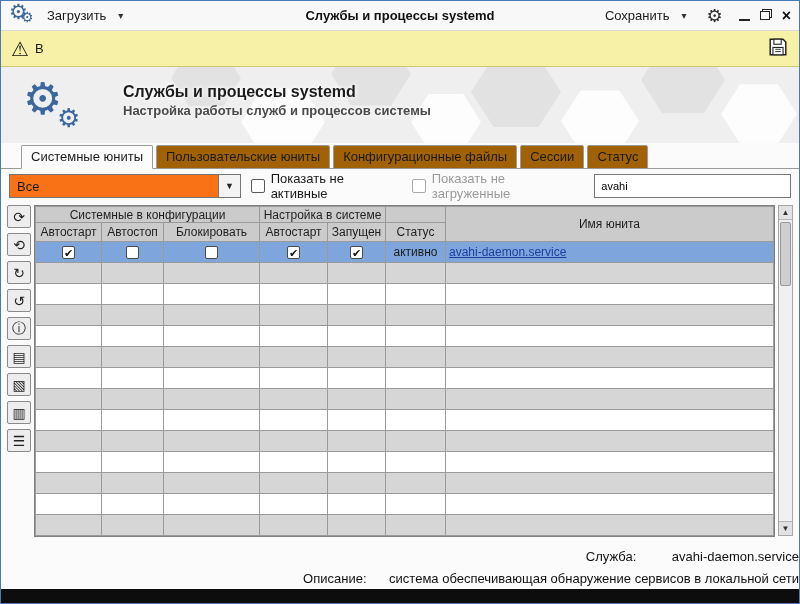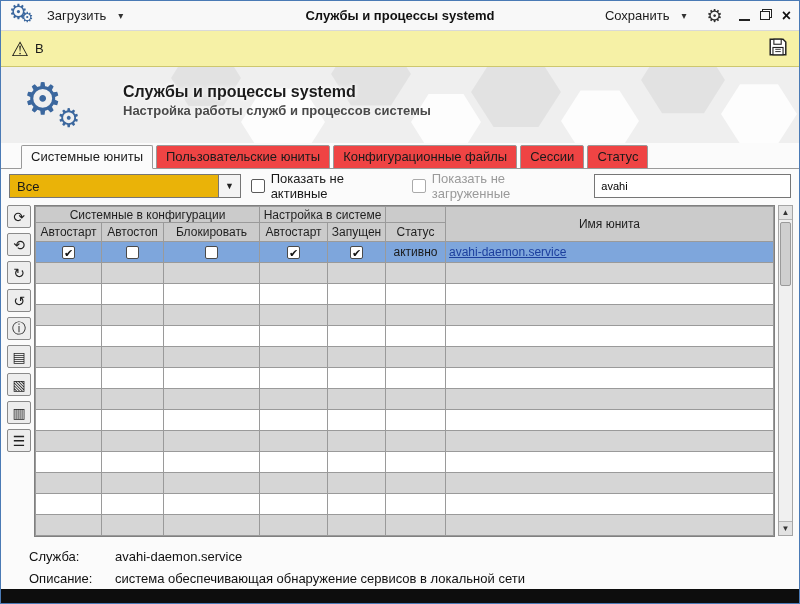--- a/index.html
+++ b/index.html
@@ -37,26 +37,26 @@
   .banner-gears .g2 { position:absolute; left:34px; top:30px; font-size:26px; }
   .banner-title { position:absolute; left:122px; top:16px; font-weight:bold; font-size:16px; color:#1c1c1c; text-shadow:0 0 4px #fff,0 0 6px #fff; }
   .banner-sub { position:absolute; left:122px; top:36px; font-weight:bold; font-size:13px; color:#4a4a4a; text-shadow:0 0 4px #fff; }
 
   
   .menu { position:absolute; left:46px; top:30px; width:242px; background:#ffffff; border:1px solid #9b9b9b; box-shadow:3px 3px 6px rgba(0,0,0,0.25); z-index:60; }
   .menu-item { height:24px; line-height:24px; padding:0 12px; white-space:nowrap; }
 
   
   .tabs { display:flex; align-items:flex-end; height:26px; padding:2px 6px 0 20px; border-bottom:1px solid #9a9a9a; }
-  .tab { border:1px solid #9a9a9a; border-bottom:1px solid #9a9a9a; background:#ef4444; padding:3px 9px 4px 9px; margin-right:3px; margin-bottom:-1px; font-size:13px; border-radius:2px 2px 0 0; white-space:nowrap; }
+  .tab { border:1px solid #9a9a9a; border-bottom:1px solid #9a9a9a; background:#a16207; padding:3px 9px 4px 9px; margin-right:3px; margin-bottom:-1px; font-size:13px; border-radius:2px 2px 0 0; white-space:nowrap; }
   .tab.active { background:#fbfbfb; border-bottom:1px solid #fbfbfb; }
 
   
   .filterrow { height:34px; display:flex; align-items:center; padding:0 8px; gap:10px; }
-  .combo { width:236px; height:24px; background:#eab308; border:1px solid #767676; display:flex; align-items:center; }
+  .combo { width:236px; height:24px; background:#f97316; border:1px solid #767676; display:flex; align-items:center; }
   .combo-text { flex:1; padding:0 7px; }
   .combo-btn { width:22px; height:100%; border-left:1px solid #767676; display:flex; align-items:center; justify-content:center; font-size:9px; color:#222; background:#f3f3f3; }
   .cbgroup { display:flex; align-items:center; gap:6px; }
   .cbox { width:14px; height:14px; background:#fff; border:1px solid #5a5a5a; border-radius:2px; }
   .cbgroup.disabled { color:#9a9a9a; }
   .cbgroup.disabled .cbox { border-color:#aaa; }
   .search { margin-left:auto; width:200px; height:24px; border:1px solid #767676; padding:0 6px; font-family:inherit; font-size:11px; background:#fff; }
 
   
   .main { display:flex; align-items:flex-start; padding:2px 6px 0 6px; height:338px; gap:3px; }
@@ -74,21 +74,21 @@
   td.c { text-align:center; }
   .cb { display:inline-block; width:13px; height:13px; background:#fff; border:1px solid #4a4a4a; border-radius:2px; font-size:11px; line-height:12px; text-align:center; vertical-align:middle; color:#111; }
   .unitlink { color:#1c3f9e; text-decoration:underline; }
   .vscroll { width:15px; height:331px; border:1px solid #a5a5a5; background:#f0f0f0; display:flex; flex-direction:column; align-items:center; }
   .varrow { width:100%; height:14px; background:#e2e2e2; border-bottom:1px solid #b5b5b5; font-size:8px; display:flex; align-items:center; justify-content:center; color:#333; }
   .varrow.down { margin-top:auto; border-bottom:none; border-top:1px solid #b5b5b5; }
   .vthumb { width:11px; height:64px; margin-top:2px; background:#cfcfcf; border:1px solid #9a9a9a; border-radius:2px; }
 
   
   .details { padding:8px 0 0 28px; height:48px; }
-  .drow { display:flex; margin-bottom:7px; }
+  .drow { display:flex; margin-bottom:7px;justify-content:flex-end; }
   .dlabel { width:86px; color:#111; }
   .dvalue { color:#111; }
 
   
   .blackbar { position:absolute; left:0; right:0; bottom:0; height:14px; background:#0d0d0d; }
 </style>
 </head>
 <body>
 
 <div class="window">

